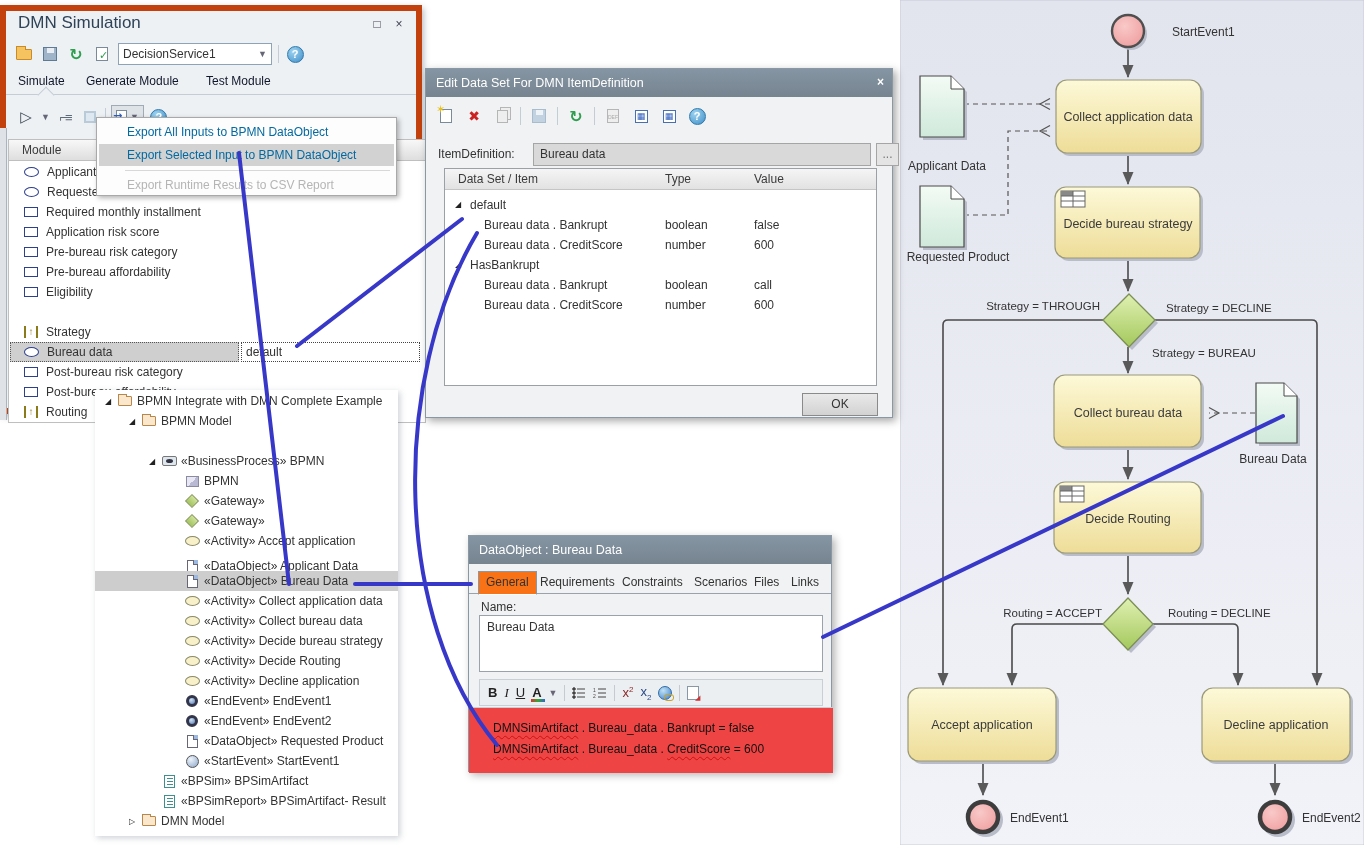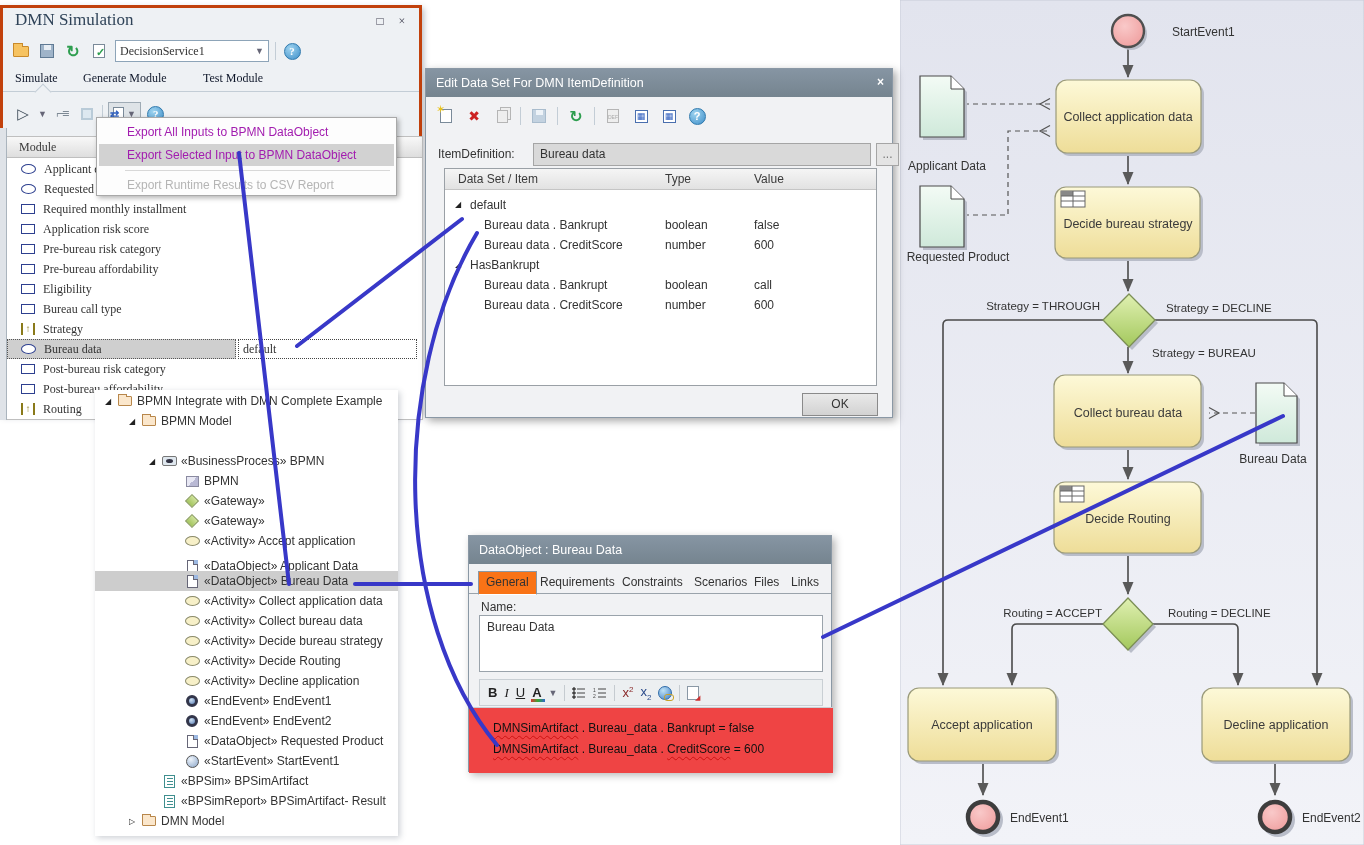--- a/index.html
+++ b/index.html
@@ -3,21 +3,21 @@
 <meta charset="utf-8">
 <style>
   * { margin:0; padding:0; box-sizing:border-box; }
   html,body { width:1364px; height:845px; overflow:hidden; background:#fff;
     font-family:"Liberation Sans","DejaVu Sans",sans-serif; font-size:12px; color:#333; }
   .abs { position:absolute; }
   #stage { position:relative; width:1364px; height:845px; background:#fff; }
 
   
   #simwin { left:0; top:5px; width:422px; height:409px; background:#eef1f4;
-    border:3px solid #c2410c; box-shadow:2px 3px 6px rgba(60,70,90,.35); z-index:2;font-family:Liberation Serif, serif; }
+    border:6px solid #c2410c; box-shadow:2px 3px 6px rgba(60,70,90,.35); z-index:2; }
   #simwin .titlebar { position:absolute; left:0; top:0; right:0; height:26px; }
   #simwin .title { position:absolute; left:12px; top:2px; font-size:17px; color:#2f4358; }
   .winbtn { position:absolute; top:7px; width:14px; height:14px; font-size:12px; color:#445; text-align:center; line-height:13px; cursor:default; }
   #leftstrip { left:0; top:128px; width:7px; height:292px; background:#dfe3e8; border-right:1px solid #aab4bd; z-index:2; }
 
   .tb1 { position:absolute; left:8px; top:30px; height:26px; display:flex; align-items:center; gap:6px; }
   .tbtn { width:20px; height:20px; display:inline-flex; align-items:center; justify-content:center; position:relative; }
   .ic-folder { width:16px; height:11px; background:#f6c361; border:1px solid #c98a2a; border-radius:1px; position:relative; }
   .ic-folder:before { content:""; position:absolute; left:-1px; top:-4px; width:8px; height:3px; background:#f6c361; border:1px solid #c98a2a; border-bottom:none; }
   .ic-floppy { width:14px; height:14px; background:#9fb4c9; border:1px solid #5f7florid; border:1px solid #5f7a94; position:relative; }
@@ -52,21 +52,21 @@
   .lrow .lic { margin-left:14px; margin-right:8px; flex:0 0 auto; }
   .ic-oval { width:15px; height:10px; border:1.5px solid #2d3f8f; border-radius:50%; background:#fff; }
   .ic-rect { width:14px; height:10px; border:1.5px solid #2d3f8f; background:#fff; }
   .ic-out { width:14px; height:12px; border-left:2px solid #8a7a1a; border-right:2px solid #8a7a1a; color:#8a7a1a; font-size:10px; text-align:center; line-height:11px; font-weight:bold; }
   .lrow.sel .selband { position:absolute; left:0; top:0; width:229px; height:20px; background:#cfcfcf; outline:1px dotted #555; outline-offset:-1px; }
   .lrow > * { position:relative; }
   .valcell { position:absolute; left:231px; top:0px; width:179px; height:20px; background:#fff; border:1px dotted #444; padding:2px 4px; }
 
   
   #ctxmenu { left:96px; top:117px; width:301px; height:79px; background:#fdfdfd; border:1px solid #a9a9a9; box-shadow:2px 2px 5px rgba(0,0,0,.3); z-index:4; }
-  .mi { position:absolute; left:2px; width:295px; height:22px; line-height:22px; padding-left:28px; color:#a21caf; }
+  .mi { position:absolute; left:2px; width:295px; height:22px; line-height:22px; padding-left:28px; color:#0369a1; }
   .mi.hl { background:#d2d2d2; }
   .mi.dis { color:#b5b5b5; }
   .msep { position:absolute; left:28px; right:6px; top:52px; height:1px; background:#d8d8d8; }
 
   
   #tree { left:95px; top:390px; width:303px; height:446px; background:#fff; box-shadow:2px 2px 6px rgba(60,70,90,.25); z-index:3; }
   .trow { position:absolute; left:0; width:303px; height:20px; display:flex; align-items:center; }
   .trow.sel { background:#cdcdcd; }
   .texp { width:16px; flex:0 0 16px; font-size:8px; color:#222; text-align:center; }
   .ticon { width:18px; flex:0 0 18px; display:flex; align-items:center; justify-content:center; }
@@ -368,24 +368,20 @@
           <span class="lic ic-rect"></span>
           <span>Pre-bureau risk category</span>
         </div>
       <div class="lrow" style="top:101px">
           <span class="lic ic-rect"></span>
           <span>Pre-bureau affordability</span>
         </div>
       <div class="lrow" style="top:121px">
           <span class="lic ic-rect"></span>
           <span>Eligibility</span>
-        </div>
-      <div class="lrow" style="top:141px">
-          <span class="lic ic-rect"></span>
-          <span>Bureau call type</span>
         </div>
       <div class="lrow" style="top:161px">
           <span class="lic ic-out">↑</span>
           <span>Strategy</span>
         </div>
       <div class="lrow sel" style="top:181px">
         <span class="selband"></span>
         <span class="lic ic-oval"></span>
         <span>Bureau data</span>
         <span class="valcell">default</span>

